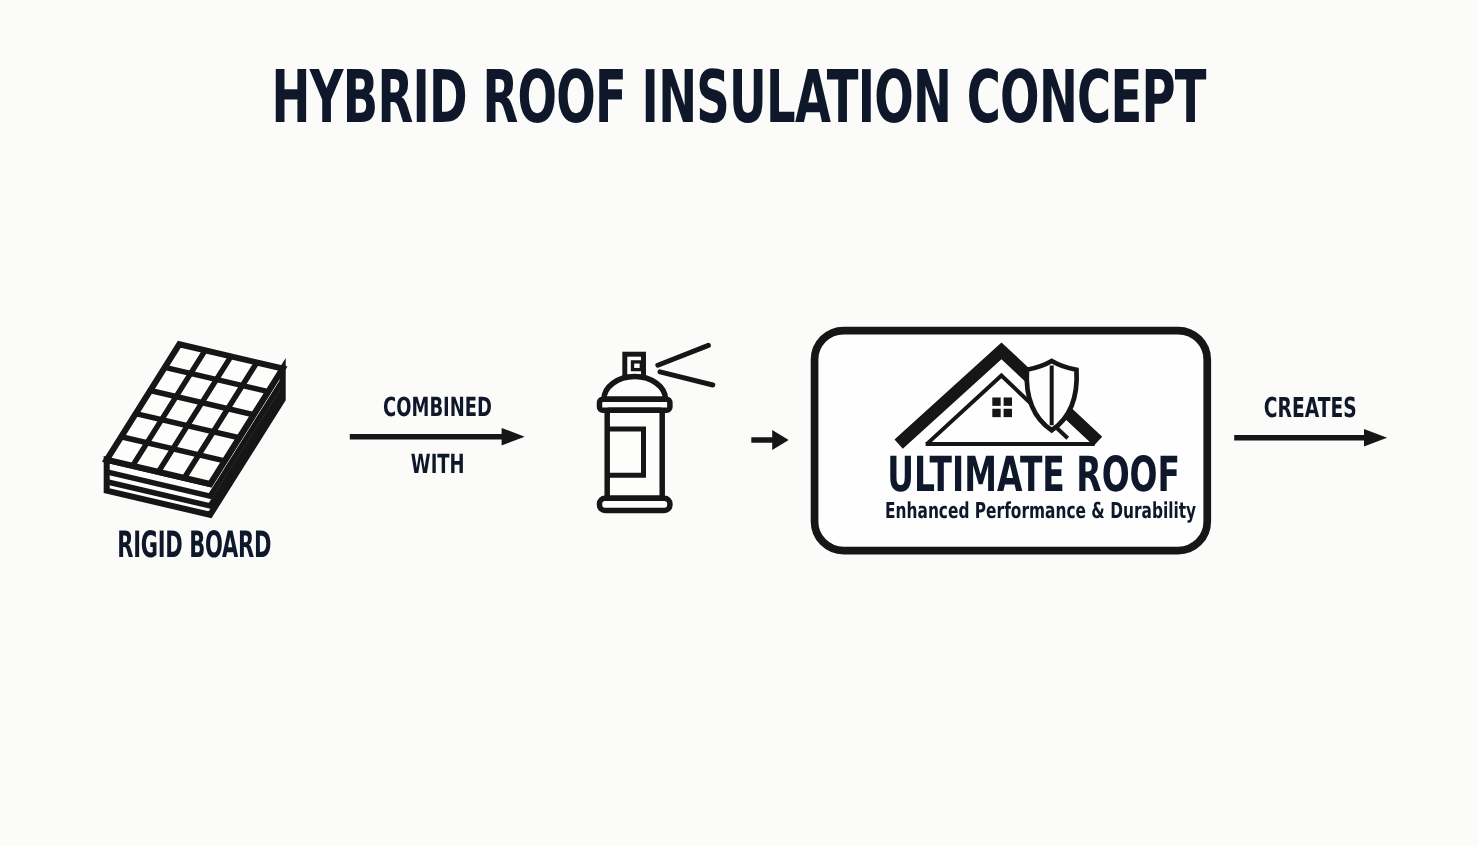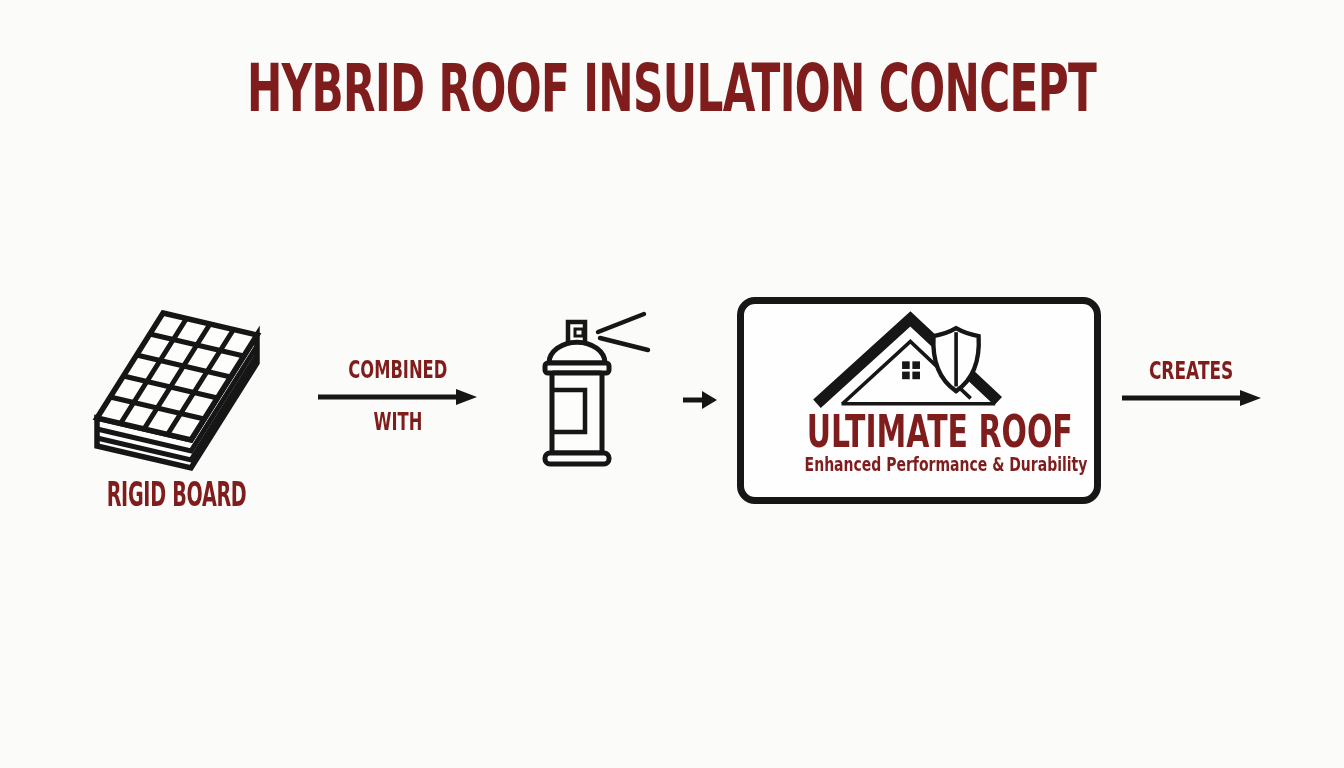--- a/index.html
+++ b/index.html
@@ -2,35 +2,35 @@
 <html><head>
 <meta charset="utf-8">
 <style>
   html,body{margin:0;padding:0;}
   .canvas{
     position:relative;
     width:1344px;height:768px;
     background:#fbfbf9;
     overflow:hidden;
     font-family:"DejaVu Sans","Liberation Sans",sans-serif;
-    color:#7f1d1d;
+    color:#0f172a;
   }
   .abs{position:absolute;}
   .ctr{text-align:center;}
   .cond{display:inline-block;transform:scaleX(var(--sx,.62));transform-origin:center;white-space:nowrap;}
   .heavy{font-weight:bold;line-height:1;}
   .title{left:0;right:0;top:56px;font-size:66px;letter-spacing:-1px;}
   .title .cond{--sx:.64;}
   .node-label{font-size:33px;letter-spacing:-.5px;}
   .node-label .cond{--sx:.58;}
   .arrow-label{font-size:24px;text-align:center;}
   .arrow-label .cond{--sx:.68;}
   .result-box{
     left:737px;top:297px;width:364px;height:207px;
-    border:7px solid #161616;border-radius:18px;
+    border:7px solid #161616;border-radius:30px;
     background:#fefefe;box-sizing:border-box;
   }
   .result-title{left:0;right:0;top:106px;font-size:44px;}
   .result-title .cond{--sx:.68;}
   .result-tagline{left:0;right:0;top:150px;font-size:20px;text-align:right;}
   .result-tagline .cond{--sx:.70;}
   svg{display:block;}
   .stroke{stroke:#161616;fill:none;stroke-linejoin:miter;}
   .fillw{fill:#fdfdfb;}
   .ink{fill:#161616;}

